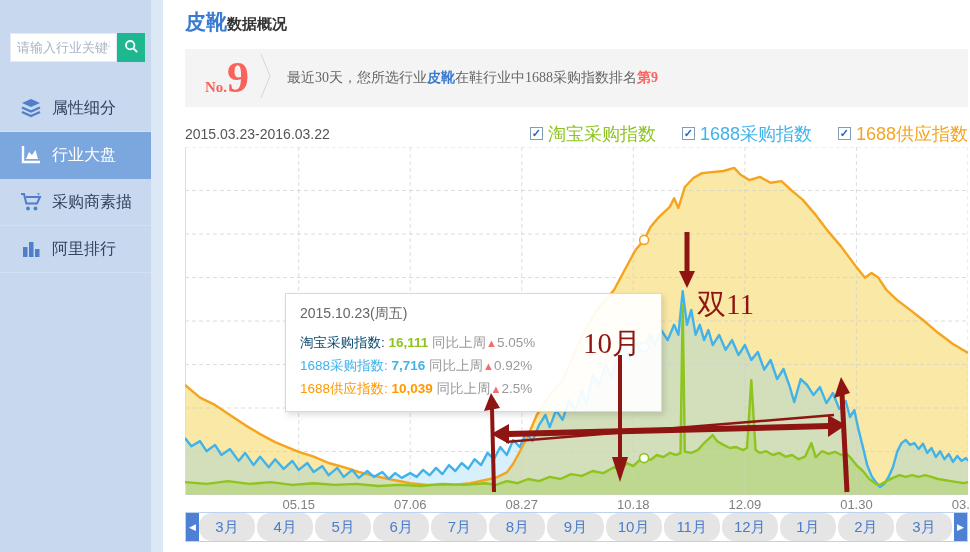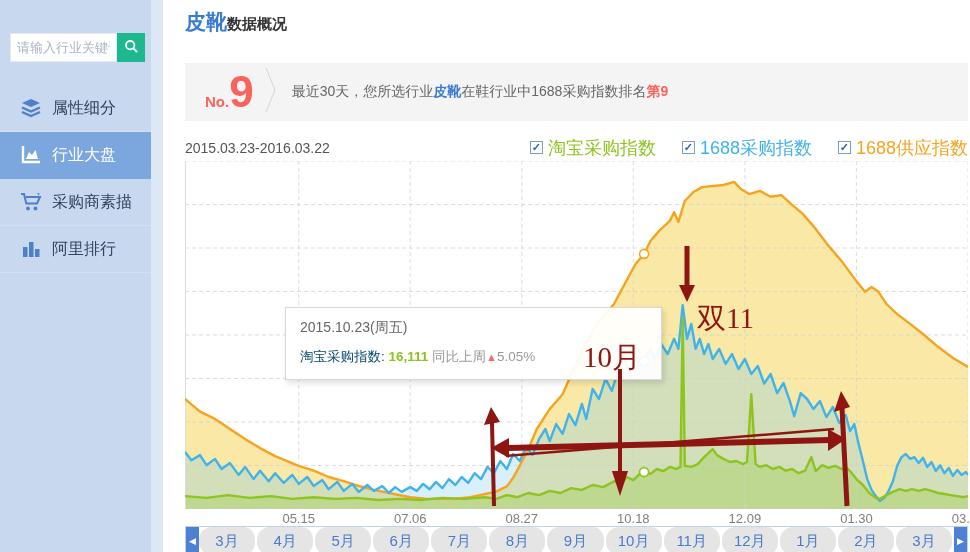--- a/index.html
+++ b/index.html
@@ -22,21 +22,21 @@
   .menu-item .mi-icon { width:22px; height:20px; margin-right:10px; color:#4f7fc9; flex:0 0 22px; }
   .menu-item.active { background:#7ba6de; color:#fff; border-bottom:1px solid #7ba6de; }
   .menu-item.active .mi-icon { color:#fff; }
 
   
   #content { position:absolute; left:185px; top:0; width:783px; height:552px; }
   .page-title { display:flex; align-items:baseline; padding-top:8px; }
   .page-title .t1 { color:#3a7bd0; font-size:21px; font-weight:bold; }
   .page-title .t2 { color:#333; font-size:15px; font-weight:bold; }
 
-  .rank-banner { margin-top:27px; height:58px; background:#f4f4f4; display:flex; align-items:center; }
+  .rank-banner { margin-top:13px; height:58px; background:#f4f4f4; display:flex; align-items:center;font-family:Liberation Serif, serif; }
   .rank-no { display:flex; align-items:baseline; margin-left:20px; color:#f9635c; }
   .rank-no .no { font-size:15px; font-weight:bold; }
   .rank-no .num { font-size:44px; font-weight:bold; line-height:1; }
   .rank-chevron { margin:0 14px 0 10px; }
   .rank-text { font-size:14px; color:#666; }
   .rank-text .kw { color:#3a7bd0; font-weight:bold; }
   .rank-text .rk { color:#f9635c; font-weight:bold; }
 
   .chart-head { margin-top:17px; height:19px; display:flex; justify-content:space-between; align-items:center;gap:32px; }
   .date-range { font-size:14px; color:#555; }
@@ -191,20 +191,22 @@
             <path d="M0.0 335.1 L21.5 336.9 L42.9 334.1 L64.4 336.9 L85.8 335.1 L107.3 337.9 L128.7 336.2 L150.2 337.9 L171.6 336.9 L193.1 339.0 L214.5 337.9 L236.0 339.0 L257.4 336.9 L278.9 337.9 L300.3 336.2 L311.1 337.9 L321.8 334.1 L332.5 336.2 L343.2 332.0 L354.0 334.1 L364.7 329.9 L375.4 332.0 L386.1 327.1 L396.9 328.9 L407.6 324.0 L418.3 326.1 L429.0 320.2 L435.5 322.9 L441.9 316.0 L448.3 319.1 L454.8 312.9 L459.1 311.1 L465.5 312.9 L471.9 308.0 L478.4 310.1 L484.8 305.9 L491.3 308.0 L495.5 305.9 L497.7 158.0 L499.8 304.8 L506.3 305.9 L512.7 303.1 L519.1 296.1 L527.7 288.1 L532.0 294.1 L538.4 297.9 L544.9 301.0 L551.3 300.0 L557.8 303.1 L562.0 301.0 L566.3 233.2 L570.6 303.1 L574.9 305.9 L581.4 304.2 L587.8 308.0 L594.2 305.9 L600.7 309.7 L607.1 308.0 L613.5 312.2 L620.0 309.7 L626.4 296.1 L630.7 310.1 L637.1 304.2 L643.6 306.9 L650.0 304.8 L656.4 308.0 L660.7 305.9 L665.0 310.1 L671.4 318.1 L677.9 324.0 L684.3 332.0 L690.8 336.9 L695.0 337.9 L701.5 334.1 L707.9 330.9 L714.4 328.2 L720.8 329.9 L727.2 328.2 L733.7 329.9 L740.1 328.2 L746.5 329.9 L753.0 332.0 L759.4 333.0 L765.8 334.1 L772.3 335.1 L778.7 336.2 L783.0 335.1" fill="none" stroke="#8dc41f" stroke-width="2.4" stroke-linejoin="round"></path>
             <circle cx="459.1" cy="92.9" r="4.5" fill="#fff" stroke="#f5a41f" stroke-width="1.6"></circle>
             <circle cx="459.1" cy="200.1" r="4.5" fill="#fff" stroke="#41b3ea" stroke-width="1.6"></circle>
             <circle cx="459.1" cy="311.1" r="4.5" fill="#fff" stroke="#8dc41f" stroke-width="1.6"></circle>
           </svg>
         </div>
       <div id="tooltip">
         <div class="tt-date">2015.10.23(周五)</div>
         <div id="tt-rows">
             <div class="tt-row"><span style="color:#0c4a6e">淘宝采购指数: </span><span style="color:#8dc41f;font-weight:bold">16,111</span> <span class="cmp">同比上周</span><span class="up">▲</span><span class="pct">5.05%</span></div>
+            <div class="tt-row"><span style="color:#41b3ea">1688采购指数: </span><span style="color:#41b3ea;font-weight:bold">7,716</span> <span class="cmp">同比上周</span><span class="up">▲</span><span class="pct">0.92%</span></div>
+            <div class="tt-row"><span style="color:#ff9900">1688供应指数: </span><span style="color:#ff9900;font-weight:bold">10,039</span> <span class="cmp">同比上周</span><span class="up">▲</span><span class="pct">2.5%</span></div>
           </div>
       </div>
       <div id="annot-holder">
           <svg id="annot" width="783" height="348" viewBox="0 0 783 348">
             <text x="398" y="206" font-size="29" font-family="Liberation Serif, serif" fill="#8e1511">10月</text>
             <text x="512" y="167" font-size="29" font-family="Liberation Serif, serif" fill="#8e1511">双11</text>
             <line x1="502" y1="85" x2="502" y2="126" stroke="#8e1511" stroke-width="5"></line>
             <polygon points="494,124 510,124 502,141" fill="#8e1511"></polygon>
             <line x1="435" y1="208" x2="435" y2="314" stroke="#8e1511" stroke-width="4"></line>
             <polygon points="427,310 443,310 435,335" fill="#8e1511"></polygon>

